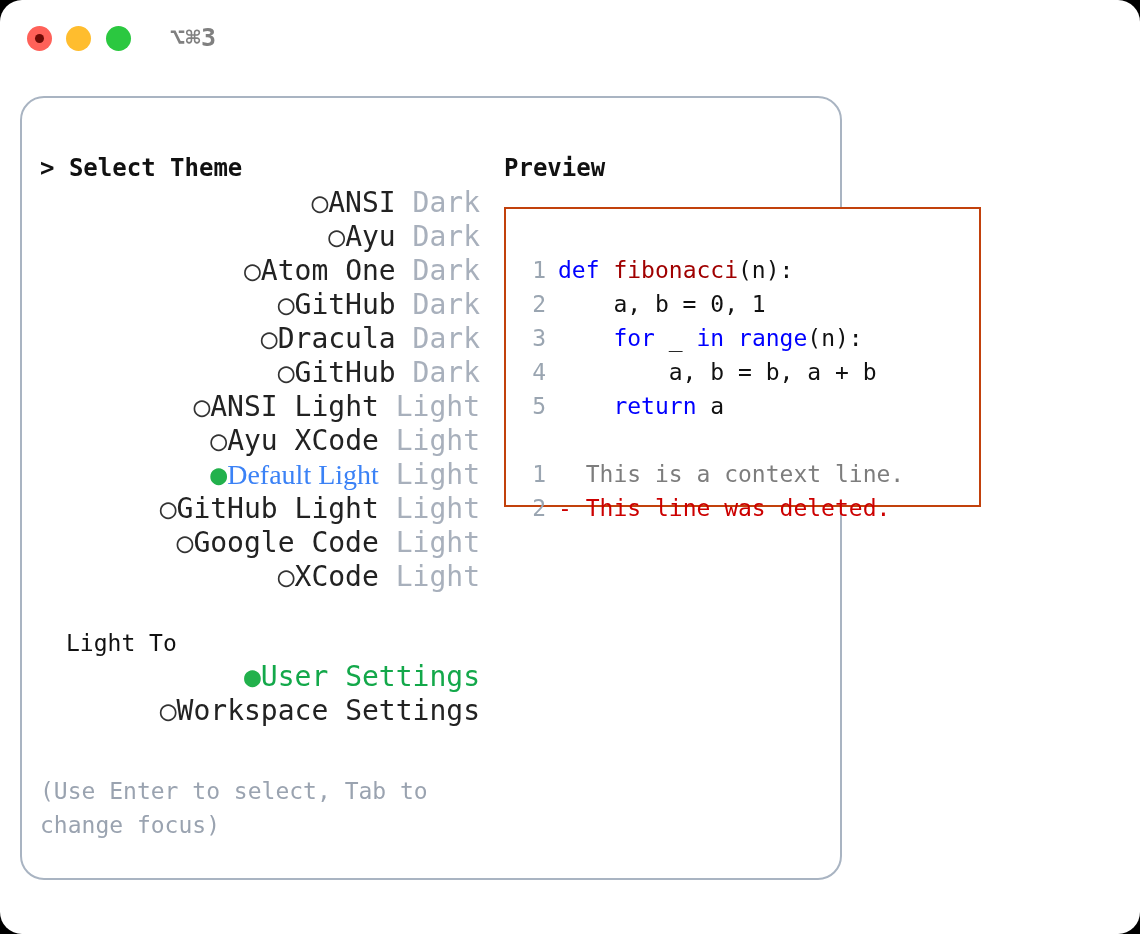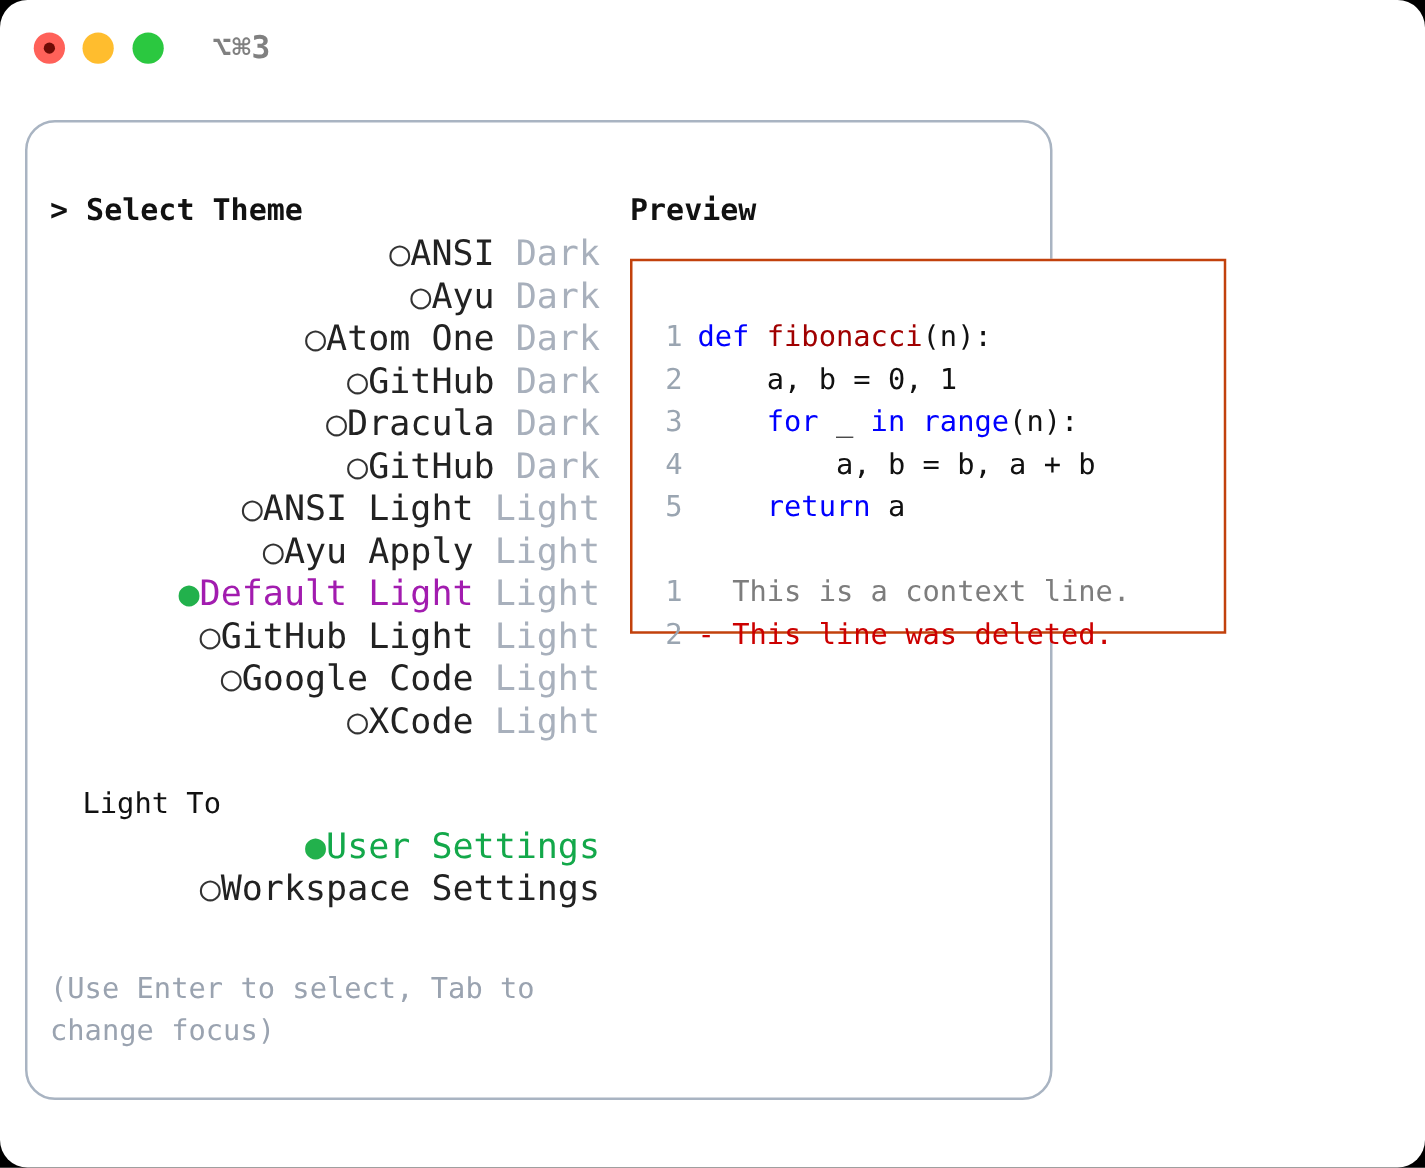--- a/index.html
+++ b/index.html
@@ -93,21 +93,21 @@
     height: 36px;
     white-space: pre;
   }
   .marker {
     display: inline-block;
     width: 26px;
     color: #333333;
   }
   .marker.selected { color: #22b14c; }
   .theme-name { color: #222222; }
-  .theme-name.selected { color: #a21caf; }
+  .theme-name.selected { color: #3b82f6; font-family: Liberation Serif, serif; }
   .theme-cat  { color: #a8b0bc; }
 
   #apply-to-block { margin-top: 32px; }
   #apply-to-title {
     font-size: 23px;
     line-height: 34px;
     color: #111111;
     padding-left: 26px;
     white-space: pre;
   }
@@ -184,21 +184,21 @@
     <div id="left-col">
       <div id="select-theme-header">&gt; Select Theme</div>
       <div id="theme-list">
           <div class="row"><span class="marker">○</span><span class="theme-name">ANSI</span> <span class="theme-cat">Dark</span></div>
           <div class="row"><span class="marker">○</span><span class="theme-name">Ayu</span> <span class="theme-cat">Dark</span></div>
           <div class="row"><span class="marker">○</span><span class="theme-name">Atom One</span> <span class="theme-cat">Dark</span></div>
           <div class="row"><span class="marker">○</span><span class="theme-name">GitHub</span> <span class="theme-cat">Dark</span></div>
           <div class="row"><span class="marker">○</span><span class="theme-name">Dracula</span> <span class="theme-cat">Dark</span></div>
           <div class="row"><span class="marker">○</span><span class="theme-name">GitHub</span> <span class="theme-cat">Dark</span></div>
           <div class="row"><span class="marker">○</span><span class="theme-name">ANSI Light</span> <span class="theme-cat">Light</span></div>
-          <div class="row"><span class="marker">○</span><span class="theme-name">Ayu Apply</span> <span class="theme-cat">Light</span></div>
+          <div class="row"><span class="marker">○</span><span class="theme-name">Ayu XCode</span> <span class="theme-cat">Light</span></div>
           <div class="row"><span class="marker selected">●</span><span class="theme-name selected">Default Light</span> <span class="theme-cat">Light</span></div>
           <div class="row"><span class="marker">○</span><span class="theme-name">GitHub Light</span> <span class="theme-cat">Light</span></div>
           <div class="row"><span class="marker">○</span><span class="theme-name">Google Code</span> <span class="theme-cat">Light</span></div>
           <div class="row"><span class="marker">○</span><span class="theme-name">XCode</span> <span class="theme-cat">Light</span></div>
         </div>
 
       <div id="apply-to-block">
         <div id="apply-to-title">Light To</div>
         <div id="apply-to-list">
             <div class="row"><span class="marker selected">●</span><span class="apply-name selected">User Settings</span></div>

